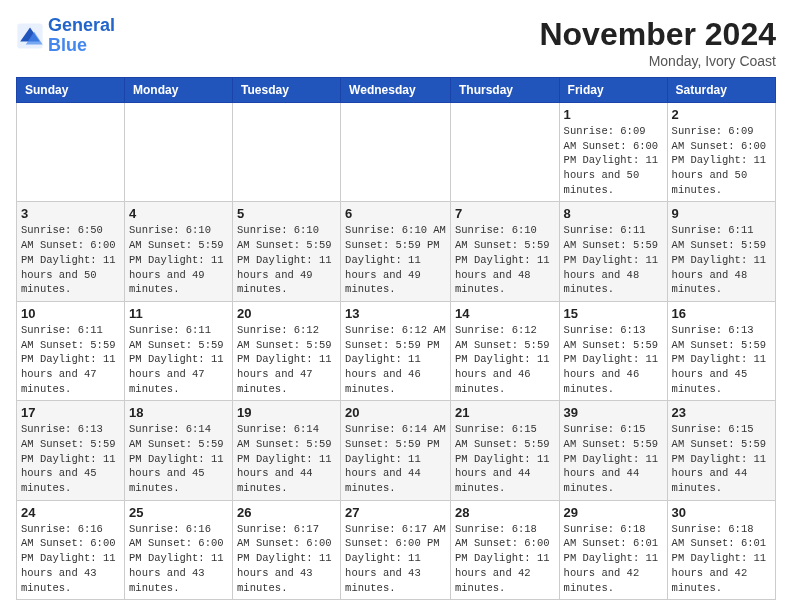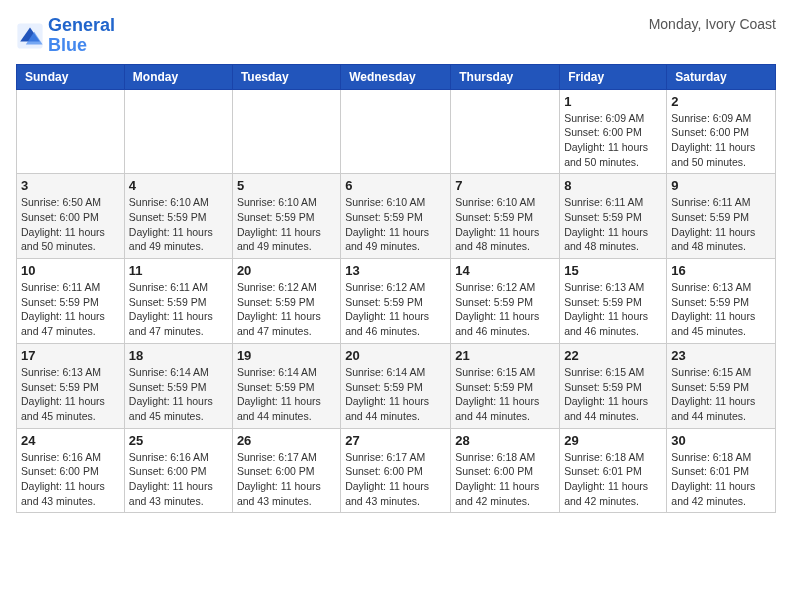--- a/index.html
+++ b/index.html
@@ -69,39 +69,41 @@
     .day-num {
       font-size: 13px;
       font-weight: bold;
       color: #222;
       margin-bottom: 2px;
     }
     .day-info {
       font-size: 10.5px;
       color: #333;
       line-height: 1.4;
+      font-family: Liberation Mono, monospace;
     }
     .empty-cell { background: #fff !important; }
   </style>
 </head>
 <body>
 
 <div class="header-area">
   <div class="logo">
     <svg class="logo-icon" viewBox="0 0 40 40">
       <rect x="2" y="2" width="36" height="36" rx="4" fill="#e8f0fe"></rect>
       <polygon points="20,8 34,28 6,28" fill="#2255bb"></polygon>
       <polygon points="26,14 38,32 14,32" fill="#4488ee" opacity="0.7"></polygon>
     </svg>
     <div class="logo-text">
       <span>General</span><br>
       <span style="color:#4488ee">Blue</span>
     </div>
   </div>
   <div class="title-area">
+    <div class="month-title">November 2024</div>
     <div class="location">Monday, Ivory Coast</div>
   </div>
 </div>
 
 <table class="calendar">
   <thead>
     <tr id="weekday-header">
         <th>Sunday</th>
         <th>Monday</th>
         <th>Tuesday</th>
@@ -244,21 +246,21 @@
 Sunset: 5:59 PM
 Daylight: 11 hours and 44 minutes.</div>
         </td>
         <td>
           <div class="day-num">21</div>
           <div class="day-info">Sunrise: 6:15 AM
 Sunset: 5:59 PM
 Daylight: 11 hours and 44 minutes.</div>
         </td>
         <td>
-          <div class="day-num">22</div>
+          <div class="day-num">39</div>
           <div class="day-info">Sunrise: 6:15 AM
 Sunset: 5:59 PM
 Daylight: 11 hours and 44 minutes.</div>
         </td>
         <td>
           <div class="day-num">23</div>
           <div class="day-info">Sunrise: 6:15 AM
 Sunset: 5:59 PM
 Daylight: 11 hours and 44 minutes.</div>
         </td>

